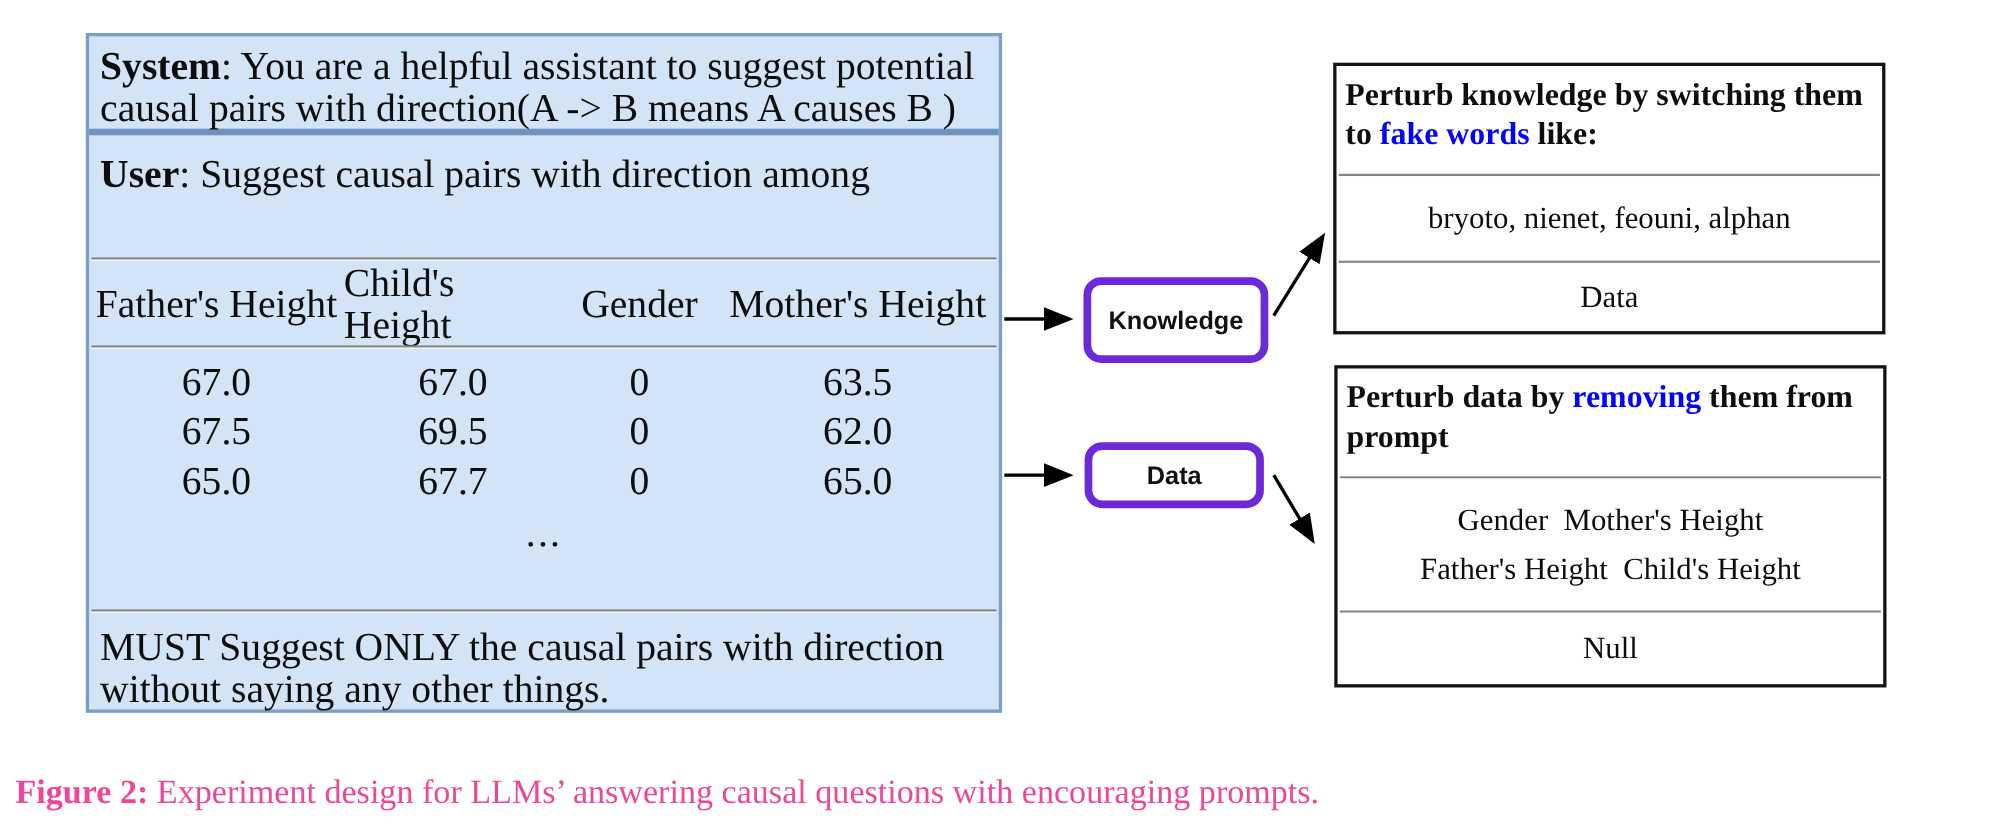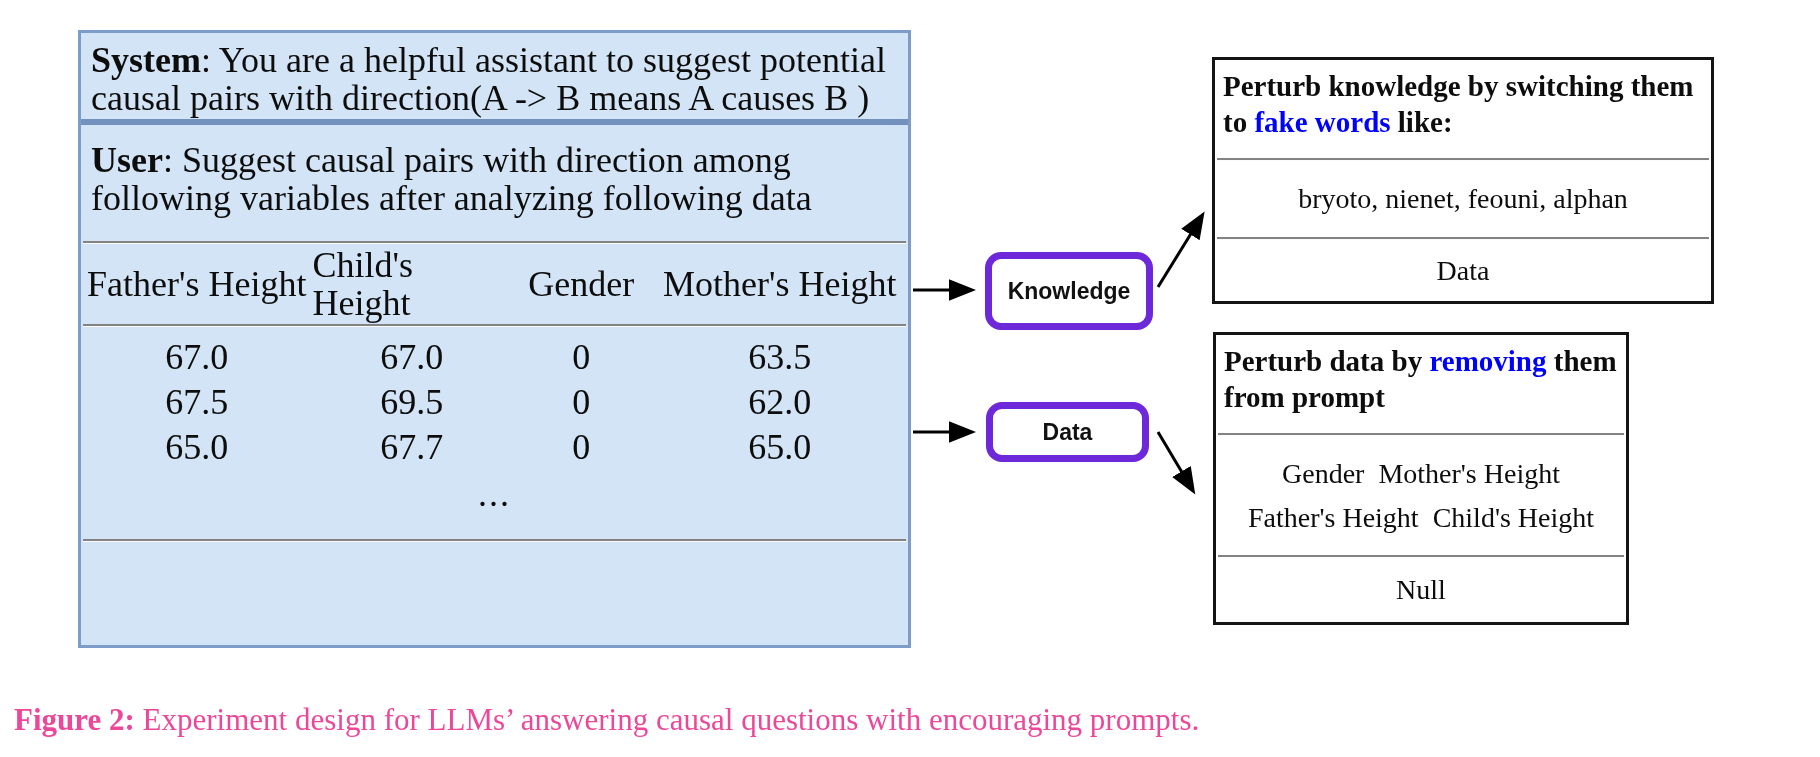--- a/index.html
+++ b/index.html
@@ -9,38 +9,38 @@
 
   
   .prompt-box{position:absolute;left:78px;top:30px;width:833px;height:618px;
               background:#d2e4f5;border:3px solid #7d9cc8;display:flex;flex-direction:column;
               font-size:36px;line-height:38px;}
   .sec-system{height:92px;border-bottom:6px solid #7292bd;padding:8px 10px 0 10px;}
   .sec-user{height:116px;padding:16px 10px 0 10px;}
   .divider{height:0;border:0;border-top:2px solid #838383;border-bottom:1px solid #fbfbfb;margin:0 2px;}
   .cols{display:grid;grid-template-columns:28% 24% 17% 31%;}
   .sec-headers{height:80px;align-items:center;justify-items:center;}
-  .sec-table{height:212px;padding-top:8px;}
+  .sec-table{height:248px;padding-top:8px;}
   .row{height:45px;line-height:45px;justify-items:center;}
   .ellipsis-row{height:48px;line-height:48px;text-align:center;letter-spacing:2px;}
   .sec-must{flex:1;padding:12px 10px 0 10px;}
   .b{font-weight:bold;}
 
   
   .node{position:absolute;background:#fff;border:7px solid #6d28d9;border-radius:16px;
         display:flex;align-items:center;justify-content:center;
         font-family:"Liberation Sans",sans-serif;font-weight:bold;font-size:23px;color:#111;}
   .node-knowledge{left:985px;top:252px;width:168px;height:78px;}
   .node-data{left:986px;top:402px;width:163px;height:60px;}
 
   
   .perturb{position:absolute;background:#fff;border:3px solid #141414;display:flex;flex-direction:column;
            font-size:28px;}
   .perturb-top{left:1212px;top:57px;width:502px;height:247px;}
-  .perturb-bottom{left:1213px;top:332px;width:416px;height:293px;}
+  .perturb-bottom{left:1213px;top:332px;width:502px;height:293px;}
   .p-title{padding:8px 8px 0 8px;font-weight:bold;font-size:29px;line-height:36px;}
   .perturb-top .p-title{height:98px;}
   .perturb-bottom .p-title{height:98px;}
   .hl{color:#0000ff;font-weight:bold;}
   .p-mid{flex:1;display:flex;flex-direction:column;align-items:center;justify-content:center;
          white-space:pre-wrap;line-height:44px;}
   .p-foot{display:flex;align-items:center;justify-content:center;}
   .perturb-top .p-foot{height:61px;}
   .perturb-bottom .p-foot{height:64px;}
 
@@ -56,21 +56,20 @@
 
 <div class="canvas">
 
   <div class="prompt-box">
     <div class="sec-system">
       <span class="b">System</span><span>: You are a helpful assistant to suggest potential</span><br>
       <span>causal pairs with direction(A -&gt; B means A causes B )</span>
     </div>
     <div class="sec-user">
       <span class="b">User</span><span>: Suggest causal pairs with direction among</span><br>
-      <span>following variables after analyzing following data</span>
     </div>
     <div class="divider"></div>
     <div class="cols sec-headers">
       <span>Father's Height</span>
       <span>Child's Height</span>
       <span>Gender</span>
       <span>Mother's Height</span>
     </div>
     <div class="divider"></div>
     <div class="sec-table">
@@ -88,20 +87,24 @@
       </div>
       <div class="cols row">
         <span>65.0</span>
         <span>67.7</span>
         <span>0</span>
         <span>65.0</span>
       </div>
       <div class="ellipsis-row">...</div>
     </div>
     <div class="divider"></div>
+    <div class="sec-must">
+      <span>MUST Suggest ONLY the causal pairs with direction</span><br>
+      <span>without saying any other things.</span>
+    </div>
   </div>
 
   <svg class="arrows" viewBox="0 0 1820 757">
     <defs>
       <marker id="ah" markerWidth="10" markerHeight="9" refX="1" refY="4" orient="auto">
         <path d="M0,0.4 L9,4 L0,7.6 z" fill="#000"></path>
       </marker>
     </defs>
     <line x1="913" y1="290" x2="952" y2="290" stroke="#000" stroke-width="3" marker-end="url(#ah)"></line>
     <line x1="913" y1="432" x2="952" y2="432" stroke="#000" stroke-width="3" marker-end="url(#ah)"></line>

